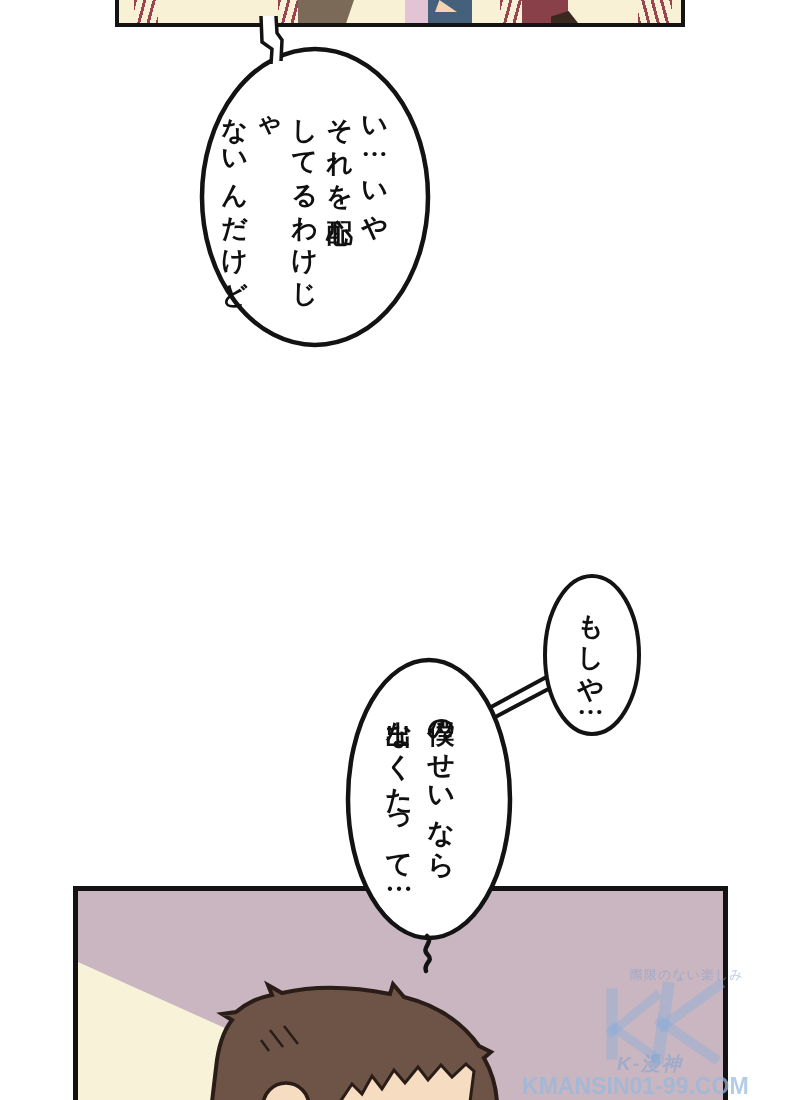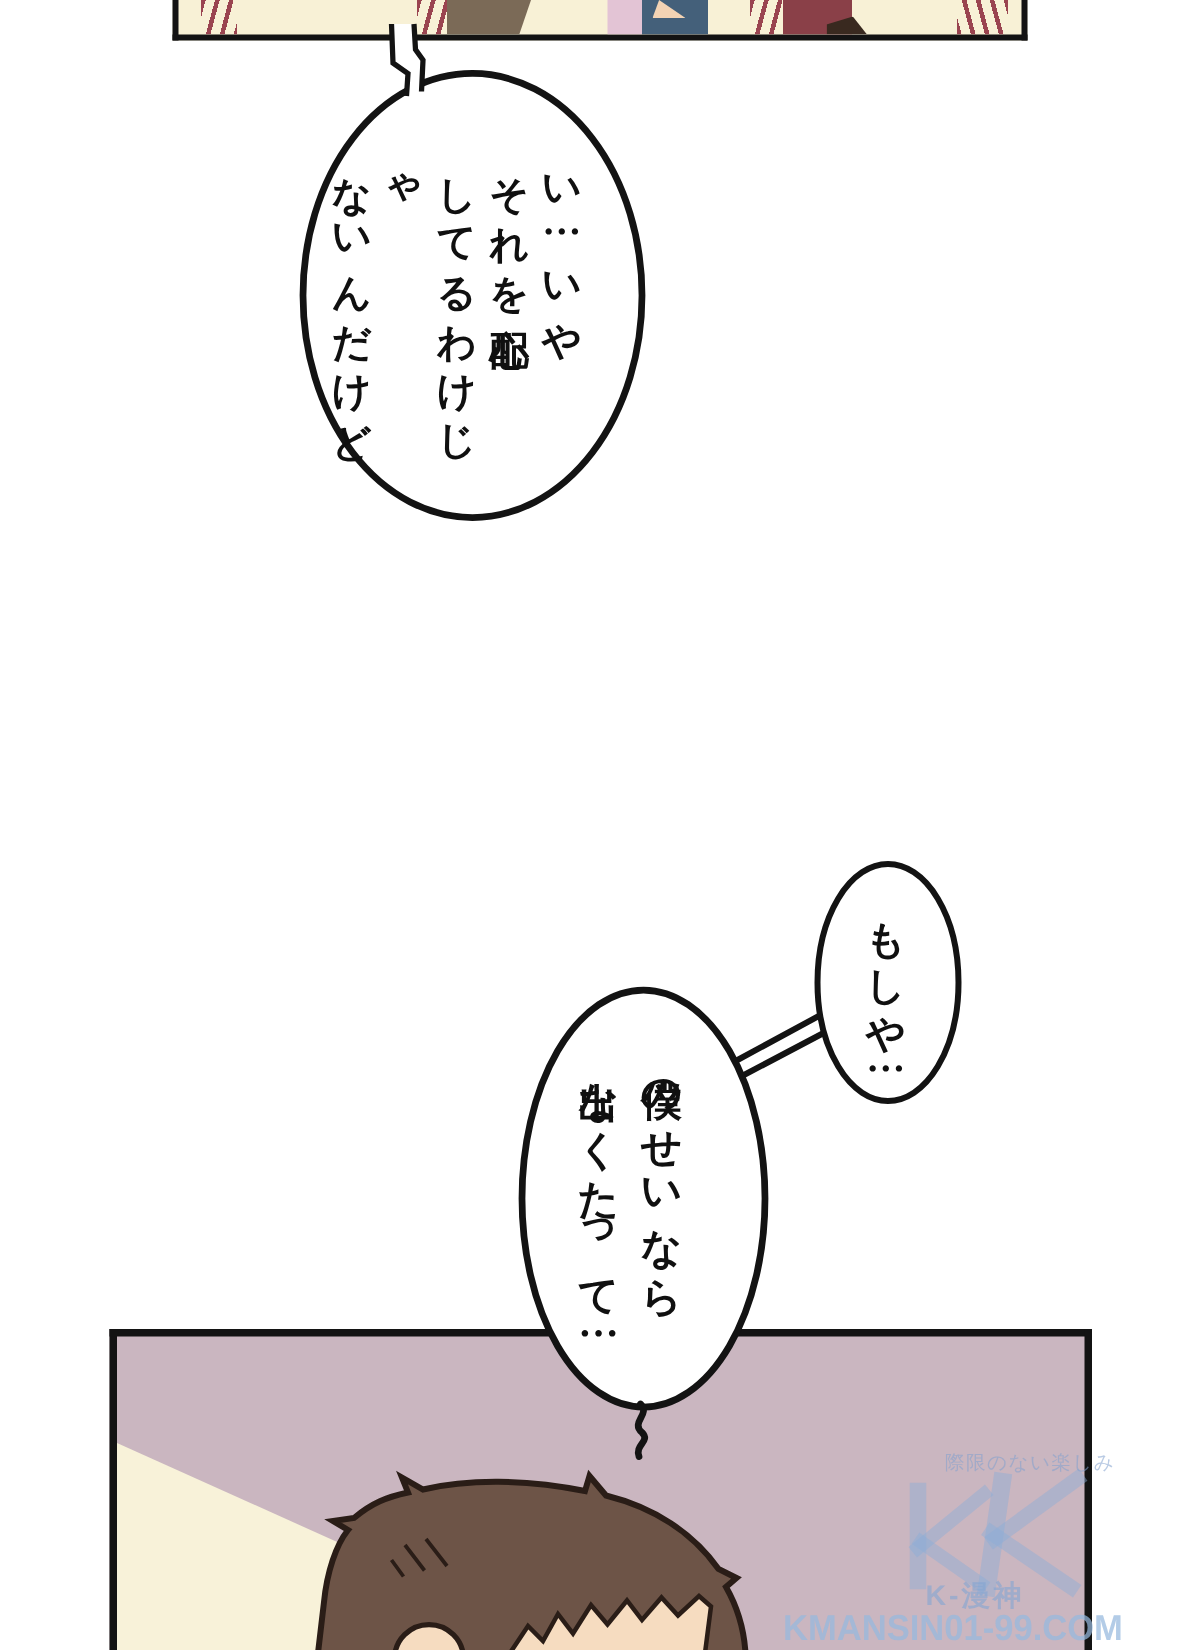--- a/index.html
+++ b/index.html
@@ -33,21 +33,21 @@
   
   .vtext{position:absolute;writing-mode:vertical-rl;text-orientation:upright;
     white-space:pre-line;color:#101010;font-weight:bold;line-height:35px;}
   .b1text{right:408px;top:100px;height:218px;font-size:26px;letter-spacing:3px;}
   .b2text{right:193px;top:596px;height:140px;font-size:26px;letter-spacing:2px;line-height:34px;}
   .b3text{right:338px;top:700px;height:200px;font-size:27px;letter-spacing:2px;line-height:42px;}
 
   
   .wm{font-family:"Liberation Sans", sans-serif;color:#8fb4dd;}
   .wm-tagline{left:606px;top:966px;font-size:13px;letter-spacing:1px;color:rgba(130,160,205,0.55);padding-left:24px;}
-  .wm-brand{left:617px;top:1051px;font-size:19px;font-weight:bold;color:rgba(130,165,210,0.6);letter-spacing:2px;}
+  .wm-brand{left:617px;top:1051px;font-size:19px;font-weight:bold;color:rgba(130,165,210,0.6);letter-spacing:2px;font-style:italic;}
   .wm-site{left:522px;top:1072px;font-size:24px;font-weight:bold;color:rgba(150,185,222,0.72);
     transform:scaleX(0.96);transform-origin:left;letter-spacing:0px;}
 </style>
 </head>
 <body>
 
 <div class="abs panel-top">
   <div class="pt-item stripes sg1"></div>
   <div class="pt-item stripes sg2"></div>
   <div class="pt-item fig-brown"></div>

